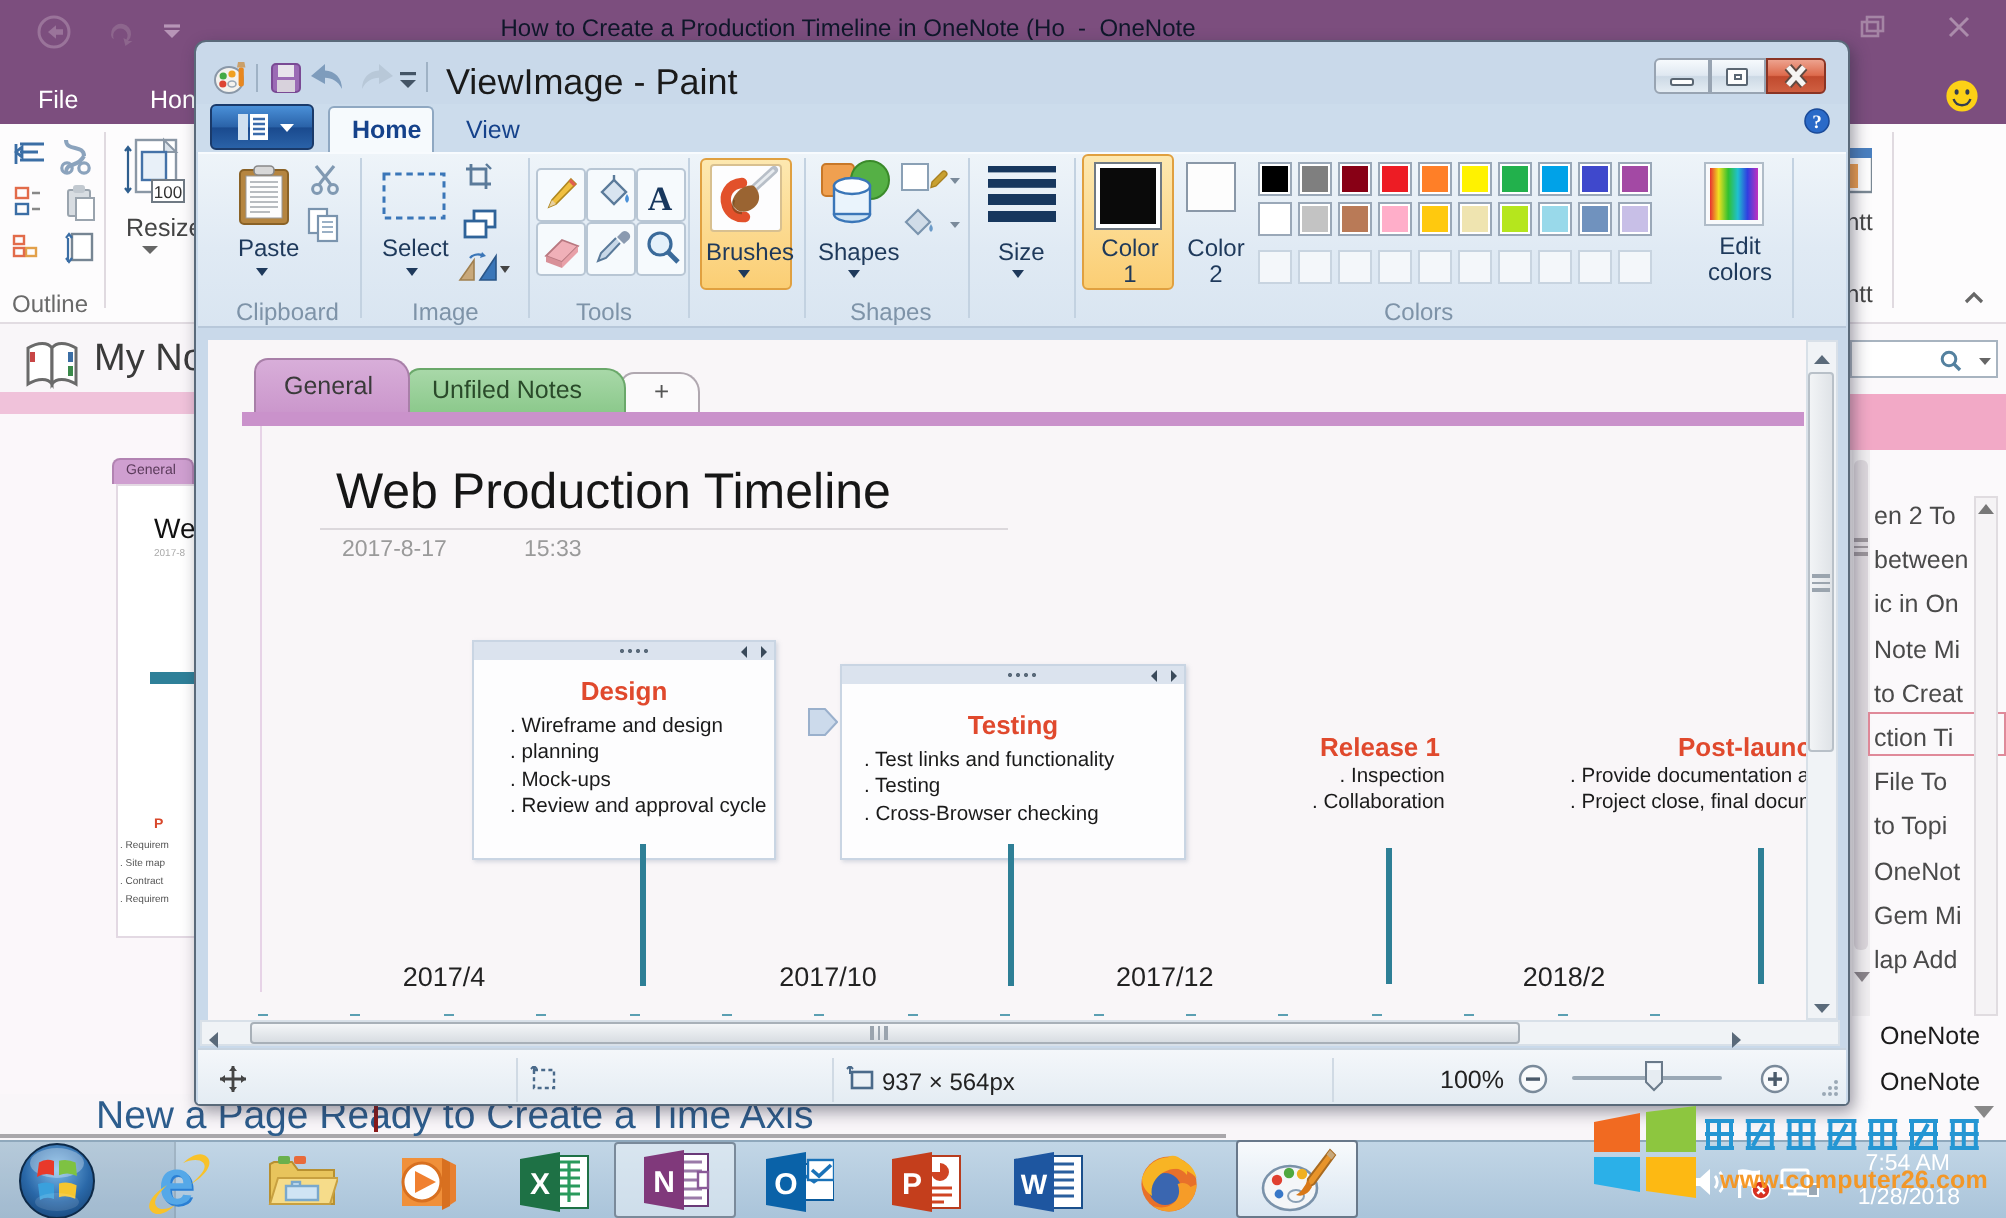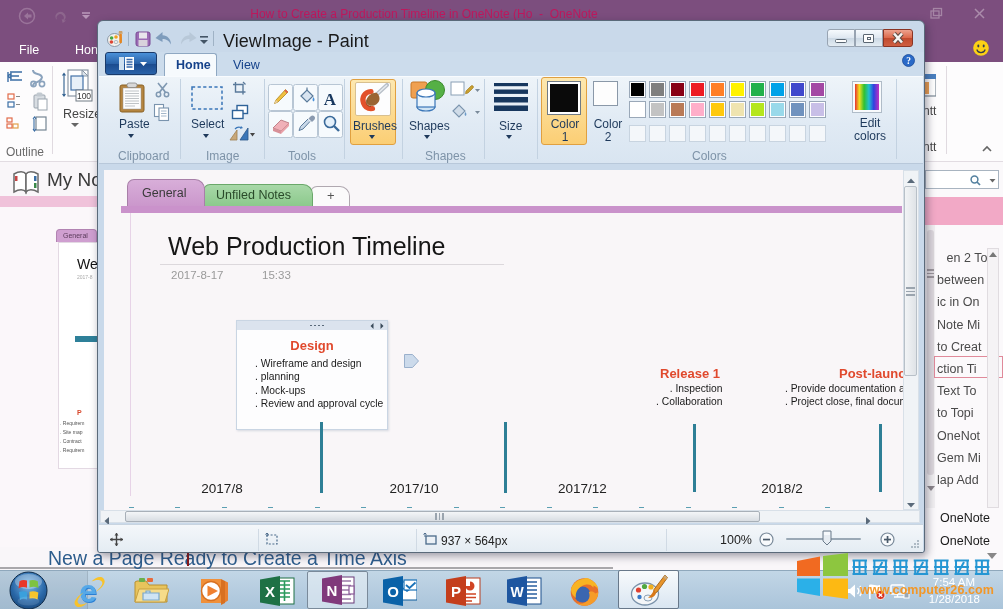--- a/index.html
+++ b/index.html
@@ -6,21 +6,21 @@
   html,body { width:1003px; height:609px; overflow:hidden; }
   body { font-family:"Liberation Sans", sans-serif; position:relative; background:#f9f6f9; }
   .abs { position:absolute; }
 </style>
 </head>
 <body>
 
 <div id="on-bg" class="abs" style="left:0;top:0;width:1003px;height:609px;">
 
   <div class="abs" style="left:0;top:0;width:1003px;height:62px;background:#7c4e7e;"></div>
-  <div class="abs" style="left:0;top:7px;width:848px;height:16px;text-align:center;color:#be185d;font-size:12px;">How to Create a Production Timeline in OneNote (Ho&nbsp;&nbsp;-&nbsp;&nbsp;OneNote</div>
+  <div class="abs" style="left:0;top:7px;width:848px;height:16px;text-align:center;color:#0f172a;font-size:12px;">How to Create a Production Timeline in OneNote (Ho&nbsp;&nbsp;-&nbsp;&nbsp;OneNote</div>
 
   <svg class="abs" style="left:18px;top:7px;" width="75" height="18" viewBox="0 0 75 18">
     <circle cx="9" cy="9" r="7.5" fill="none" stroke="#9a749a" stroke-width="1.5"></circle>
     <path d="M6 9 l4 -3.4 v2 h3.5 v2.8 h-3.5 v2z" fill="#9a749a"></path>
     <path d="M38 12 a5 5 0 1 1 8 1.5 l2.2 0 -3.5 2.5 -1 -4 1.5 0.8 a3.6 3.6 0 1 0 -6.2 -0.3z" fill="#8d668d"></path>
     <path d="M64 8 h8 l-4 4z" fill="#b795b7"></path>
     <rect x="64" y="5.2" width="8" height="1.6" fill="#b795b7"></rect>
   </svg>
 
   <svg class="abs" style="left:925px;top:7px;" width="70" height="14" viewBox="0 0 70 14">
@@ -131,27 +131,27 @@
   <div class="abs" style="left:925px;top:197px;width:78px;height:28px;background:#f2a9c6;"></div>
 
   <div class="abs" style="left:926px;top:225px;width:9px;height:283px;background:#f1eff1;"></div>
   <div class="abs" style="left:927px;top:230px;width:7px;height:245px;background:#dcd7dc;border-radius:3px;"></div>
   <div class="abs" style="left:927px;top:269px;width:7px;height:1.5px;background:#9a949a;"></div>
     <div class="abs" style="left:927px;top:272.5px;width:7px;height:1.5px;background:#9a949a;"></div>
     <div class="abs" style="left:927px;top:276px;width:7px;height:1.5px;background:#9a949a;"></div>
   <div class="abs" style="left:927px;top:486px;width:0;height:0;border-left:4px solid transparent;border-right:4px solid transparent;border-top:5px solid #8a848a;"></div>
 
   <div id="pglist" class="abs" style="left:937px;top:247px;width:60px;color:#4a4a4a;font-size:12.5px;">
-      <div style="height:22.2px;line-height:22px;text-align:center;">en 2 To</div>
+      <div style="height:22.2px;line-height:22px;">en 2 To</div>
       <div style="height:22.2px;line-height:22px;">between</div>
       <div style="height:22.2px;line-height:22px;">ic in On</div>
       <div style="height:22.2px;line-height:22px;">Note Mi</div>
       <div style="height:22.2px;line-height:22px;">to Creat</div>
       <div style="height:22.2px;line-height:22px;">ction Ti</div>
-      <div style="height:22.2px;line-height:22px;">Text To</div>
+      <div style="height:22.2px;line-height:22px;">File To</div>
       <div style="height:22.2px;line-height:22px;">to Topi</div>
       <div style="height:22.2px;line-height:22px;">OneNot</div>
       <div style="height:22.2px;line-height:22px;">Gem Mi</div>
       <div style="height:22.2px;line-height:22px;">lap Add</div>
     </div>
   <div class="abs" style="left:934px;top:356px;width:69px;height:22px;border:1px solid #e08a9a;"></div>
 
   <div class="abs" style="left:987px;top:248px;width:12px;height:260px;background:#f5f3f5;border:1px solid #e0dce0;"></div>
   <div class="abs" style="left:989px;top:252px;width:0;height:0;border-left:4px solid transparent;border-right:4px solid transparent;border-bottom:5px solid #777;"></div>
   <div class="abs" style="left:940px;top:511px;color:#1a1a1a;font-size:12.5px;">OneNote</div>
@@ -434,33 +434,44 @@
           </svg>
       </div>
       <div style="text-align:center;margin-top:8px;color:#e0492d;font-size:13px;font-weight:bold;">Design</div>
       <div style="margin:4px 0 0 18px;color:#1a1a1a;font-size:10.3px;line-height:13.3px;white-space:nowrap;">. Wireframe and design<br>. planning<br>. Mock-ups<br>. Review and approval cycle</div>
     </div>
 
     <svg class="abs" style="left:300px;top:184px;" width="15" height="14" viewBox="0 0 15 14">
       <path d="M0.5 0.5 h8 L14.5 7 L8.5 13.5 h-8z" fill="#ccdaeb" stroke="#9ab0cc" stroke-width="1"></path>
     </svg>
 
+    <div class="abs" style="left:316px;top:162px;width:173px;height:98px;background:#fdfdfe;border:1px solid #c9d5e3;box-shadow:1px 1px 2px rgba(150,160,180,0.35);">
+      <div style="height:9px;background:#dbe3ee;position:relative;">
+        <div style="position:absolute;left:82px;top:3px;width:16px;height:3px;background-image:radial-gradient(circle, #5a6a7a 1px, transparent 1.1px);background-size:4px 3px;"></div>
+        <svg style="position:absolute;right:3px;top:2px;" width="14" height="6" viewBox="0 0 14 6">
+            <path d="M3.5 0 L0.5 3 L3.5 6z" fill="#3a4a5a"></path>
+            <path d="M10.5 0 L13.5 3 L10.5 6z" fill="#3a4a5a"></path>
+          </svg>
+      </div>
+      <div style="text-align:center;margin-top:13px;color:#e0492d;font-size:13px;font-weight:bold;">Testing</div>
+      <div style="margin:4px 0 0 11px;color:#1a1a1a;font-size:10.3px;line-height:13.3px;white-space:nowrap;">. Test links and functionality<br>. Testing<br>. Cross-Browser checking</div>
+    </div>
 
     <div class="abs" style="left:520px;top:196px;width:132px;text-align:center;color:#e0492d;font-size:13px;font-weight:bold;">Release 1</div>
     <div class="abs" style="left:552px;top:212px;color:#1a1a1a;font-size:10.3px;line-height:13.3px;text-align:right;">. Inspection<br>. Collaboration</div>
 
     <div class="abs" style="left:735px;top:196px;width:130px;color:#e0492d;font-size:13px;font-weight:bold;">Post-launch</div>
     <div class="abs" style="left:681px;top:212px;width:130px;color:#1a1a1a;font-size:10.3px;line-height:13.3px;white-space:nowrap;">. Provide documentation ar<br>. Project close, final docum</div>
 
     <div class="abs" style="left:215.5px;top:252px;width:3px;height:71px;background:#2e7f96;"></div>
     <div class="abs" style="left:399.5px;top:252px;width:3px;height:71px;background:#2e7f96;"></div>
     <div class="abs" style="left:588.5px;top:254px;width:3px;height:68px;background:#2e7f96;"></div>
     <div class="abs" style="left:774.5px;top:254px;width:3px;height:68px;background:#2e7f96;"></div>
 
-    <div class="abs" style="left:78px;top:311px;width:80px;text-align:center;color:#222;font-size:13.5px;">2017/8</div>
+    <div class="abs" style="left:78px;top:311px;width:80px;text-align:center;color:#222;font-size:13.5px;">2017/4</div>
     <div class="abs" style="left:270px;top:311px;width:80px;text-align:center;color:#222;font-size:13.5px;">2017/10</div>
     <div class="abs" style="left:454px;top:311px;width:80px;text-align:left;color:#222;font-size:13.5px;">2017/12</div>
     <div class="abs" style="left:638px;top:311px;width:80px;text-align:center;color:#222;font-size:13.5px;">2018/2</div>
     <div id="ticks">
         <div class="abs" style="left:25.0px;top:336.5px;width:5px;height:1.6px;background:#5b9fb2;"></div>
         <div class="abs" style="left:71.4px;top:336.5px;width:5px;height:1.6px;background:#5b9fb2;"></div>
         <div class="abs" style="left:117.8px;top:336.5px;width:5px;height:1.6px;background:#5b9fb2;"></div>
         <div class="abs" style="left:164.2px;top:336.5px;width:5px;height:1.6px;background:#5b9fb2;"></div>
         <div class="abs" style="left:210.6px;top:336.5px;width:5px;height:1.6px;background:#5b9fb2;"></div>
         <div class="abs" style="left:257.0px;top:336.5px;width:5px;height:1.6px;background:#5b9fb2;"></div>

